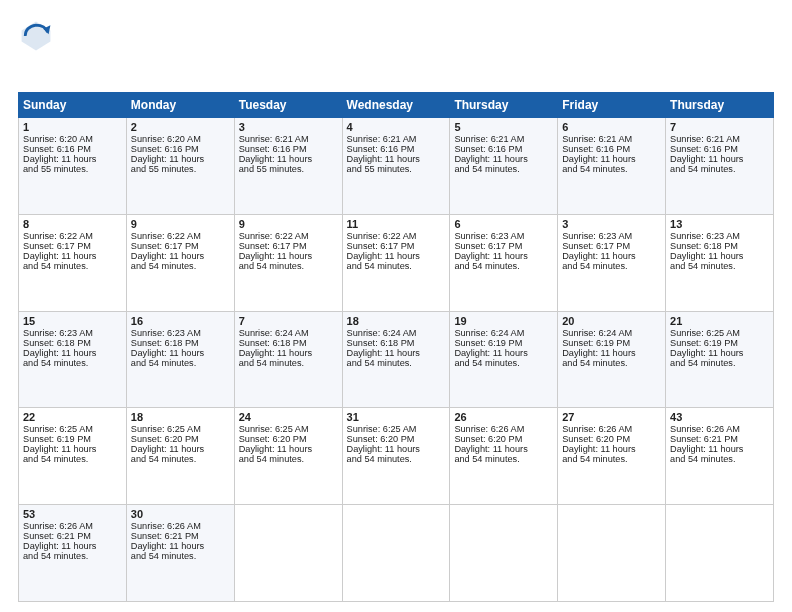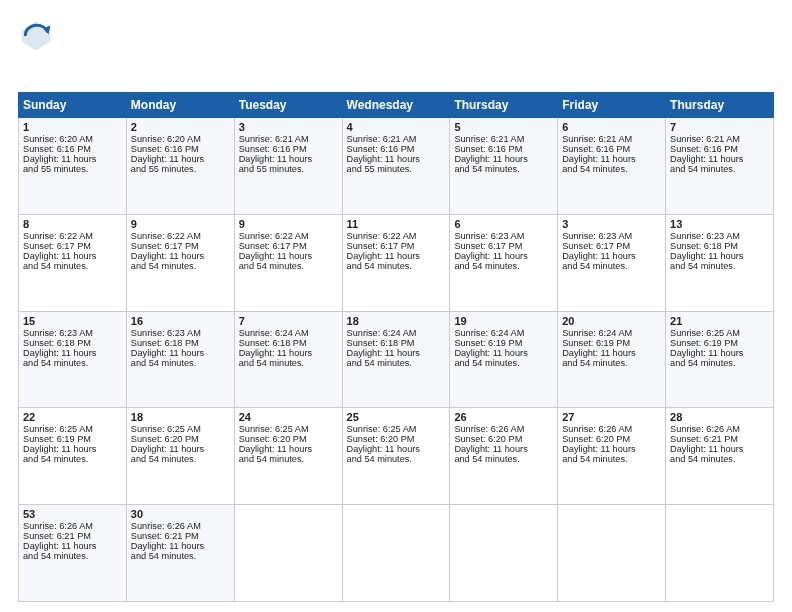--- a/index.html
+++ b/index.html
@@ -304,42 +304,42 @@
             <span style="display: block;">and 54 minutes.</span>
           </td>
           <td>
             <span class="day-num">24</span>
             <span style="display: block;">Sunrise: 6:25 AM</span>
             <span style="display: block;">Sunset: 6:20 PM</span>
             <span style="display: block;">Daylight: 11 hours</span>
             <span style="display: block;">and 54 minutes.</span>
           </td>
           <td>
-            <span class="day-num">25</span>
+            <span class="day-num">31</span>
             <span style="display: block;">Sunrise: 6:25 AM</span>
             <span style="display: block;">Sunset: 6:20 PM</span>
             <span style="display: block;">Daylight: 11 hours</span>
             <span style="display: block;">and 54 minutes.</span>
           </td>
           <td>
             <span class="day-num">26</span>
             <span style="display: block;">Sunrise: 6:26 AM</span>
             <span style="display: block;">Sunset: 6:20 PM</span>
             <span style="display: block;">Daylight: 11 hours</span>
             <span style="display: block;">and 54 minutes.</span>
           </td>
           <td>
             <span class="day-num">27</span>
             <span style="display: block;">Sunrise: 6:26 AM</span>
             <span style="display: block;">Sunset: 6:20 PM</span>
             <span style="display: block;">Daylight: 11 hours</span>
             <span style="display: block;">and 54 minutes.</span>
           </td>
           <td>
-            <span class="day-num">28</span>
+            <span class="day-num">43</span>
             <span style="display: block;">Sunrise: 6:26 AM</span>
             <span style="display: block;">Sunset: 6:21 PM</span>
             <span style="display: block;">Daylight: 11 hours</span>
             <span style="display: block;">and 54 minutes.</span>
           </td>
         </tr>
         <tr>
           <td>
             <span class="day-num">53</span>
             <span style="display: block;">Sunrise: 6:26 AM</span>

